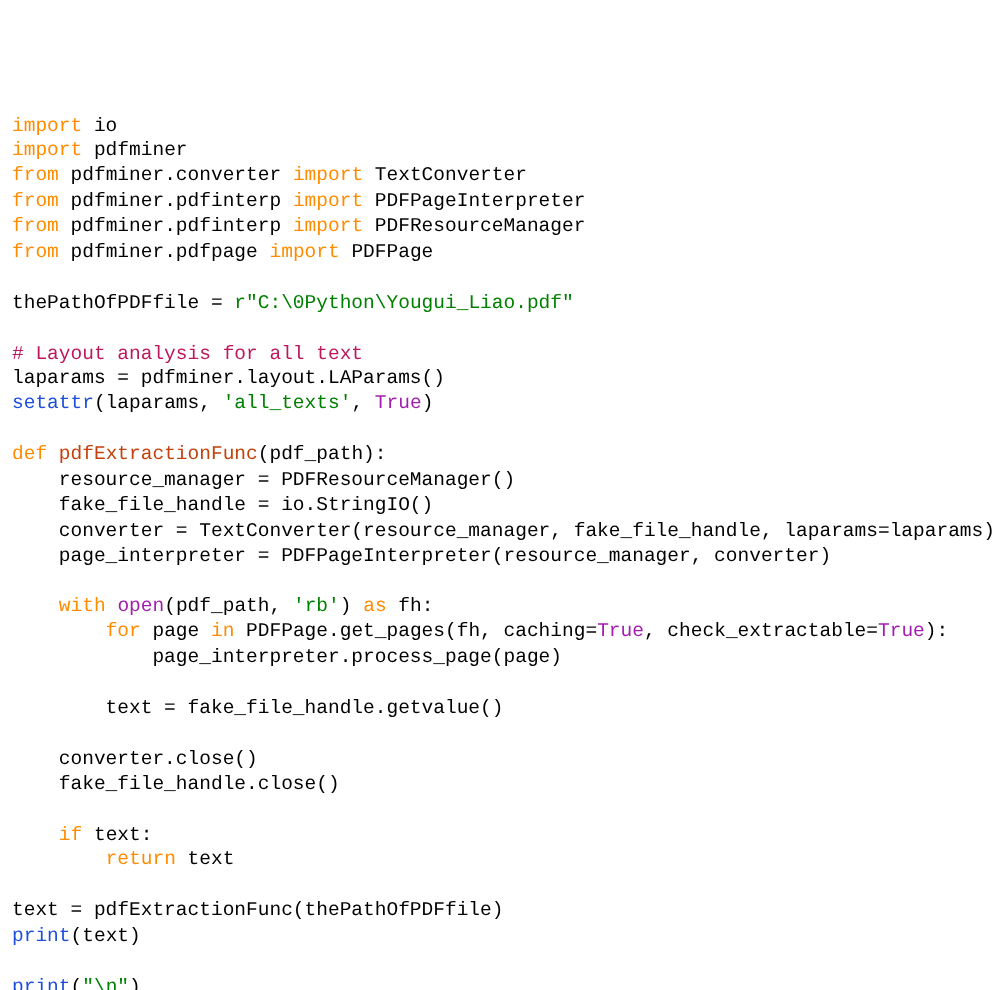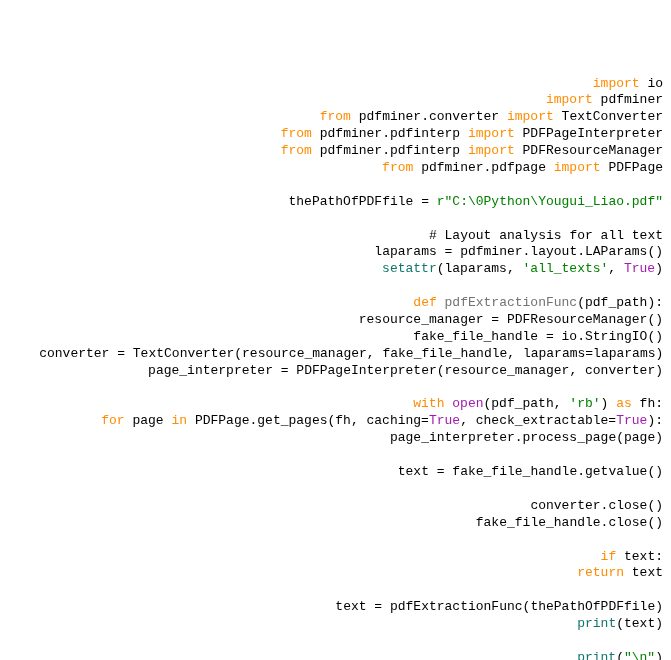--- a/index.html
+++ b/index.html
@@ -7,26 +7,26 @@
     padding: 8px;
     font-family: "Courier New", Courier, monospace;
     font-size: 13px;
     line-height: 1.3;
     background: #ffffff;
     color: #000000;
     white-space: pre;
   }
   .kw { color: #ff8c00; } 
   .kw-blue { color: #a21caf; } 
-  .builtin { color: #0f766e; } 
+  .builtin { color: #1d4ed8; } 
   .str { color: #008000; } 
-  .comment { color: #000000; } 
-  .funcdef { color: #737373; margin-top: 35px; } 
+  .comment { color: #be185d; } 
+  .funcdef { color: #c2410c; margin-top: 35px; } 
   .ident { color: #000000; }
-  .line { display: block; text-align: right; }
+  .line { display: block; }
 </style>
 </head>
 <body>
 
 
 
 <div id="code-container"><span class="line"><span class="kw">import</span><span class="ident"> io</span></span><span class="line"><span class="kw">import</span><span class="ident"> pdfminer</span></span><span class="line"><span class="kw">from</span><span class="ident"> pdfminer.converter </span><span class="kw">import</span><span class="ident"> TextConverter</span></span><span class="line"><span class="kw">from</span><span class="ident"> pdfminer.pdfinterp </span><span class="kw">import</span><span class="ident"> PDFPageInterpreter</span></span><span class="line"><span class="kw">from</span><span class="ident"> pdfminer.pdfinterp </span><span class="kw">import</span><span class="ident"> PDFResourceManager</span></span><span class="line"><span class="kw">from</span><span class="ident"> pdfminer.pdfpage </span><span class="kw">import</span><span class="ident"> PDFPage</span></span><span class="line"><span class="ident"> </span></span><span class="line"><span class="ident">thePathOfPDFfile = </span><span class="str">r"C:\0Python\Yougui_Liao.pdf"</span></span><span class="line"><span class="ident"> </span></span><span class="line"><span class="comment"># Layout analysis for all text</span></span><span class="line"><span class="ident">laparams = pdfminer.layout.LAParams()</span></span><span class="line"><span class="builtin">setattr</span><span class="ident">(laparams, </span><span class="str">'all_texts'</span><span class="ident">, </span><span class="kw-blue">True</span><span class="ident">)</span></span><span class="line"><span class="ident"> </span></span><span class="line"><span class="kw">def</span><span class="ident"> </span><span class="funcdef">pdfExtractionFunc</span><span class="ident">(pdf_path):</span></span><span class="line"><span class="ident">    resource_manager = PDFResourceManager()</span></span><span class="line"><span class="ident">    fake_file_handle = io.StringIO()</span></span><span class="line"><span class="ident">    converter = TextConverter(resource_manager, fake_file_handle, laparams=laparams)</span></span><span class="line"><span class="ident">    page_interpreter = PDFPageInterpreter(resource_manager, converter)</span></span><span class="line"><span class="ident"> </span></span><span class="line"><span class="ident">    </span><span class="kw">with</span><span class="ident"> </span><span class="kw-blue">open</span><span class="ident">(pdf_path, </span><span class="str">'rb'</span><span class="ident">) </span><span class="kw">as</span><span class="ident"> fh:</span></span><span class="line"><span class="ident">        </span><span class="kw">for</span><span class="ident"> page </span><span class="kw">in</span><span class="ident"> PDFPage.get_pages(fh, caching=</span><span class="kw-blue">True</span><span class="ident">, check_extractable=</span><span class="kw-blue">True</span><span class="ident">):</span></span><span class="line"><span class="ident">            page_interpreter.process_page(page)</span></span><span class="line"><span class="ident"> </span></span><span class="line"><span class="ident">        text = fake_file_handle.getvalue()</span></span><span class="line"><span class="ident"> </span></span><span class="line"><span class="ident">    converter.close()</span></span><span class="line"><span class="ident">    fake_file_handle.close()</span></span><span class="line"><span class="ident"> </span></span><span class="line"><span class="ident">    </span><span class="kw">if</span><span class="ident"> text:</span></span><span class="line"><span class="ident">        </span><span class="kw">return</span><span class="ident"> text</span></span><span class="line"><span class="ident"> </span></span><span class="line"><span class="ident">text = pdfExtractionFunc(thePathOfPDFfile)</span></span><span class="line"><span class="builtin">print</span><span class="ident">(text)</span></span><span class="line"><span class="ident"> </span></span><span class="line"><span class="builtin">print</span><span class="ident">(</span><span class="str">"\n"</span><span class="ident">)</span></span></div>
 
 
 

